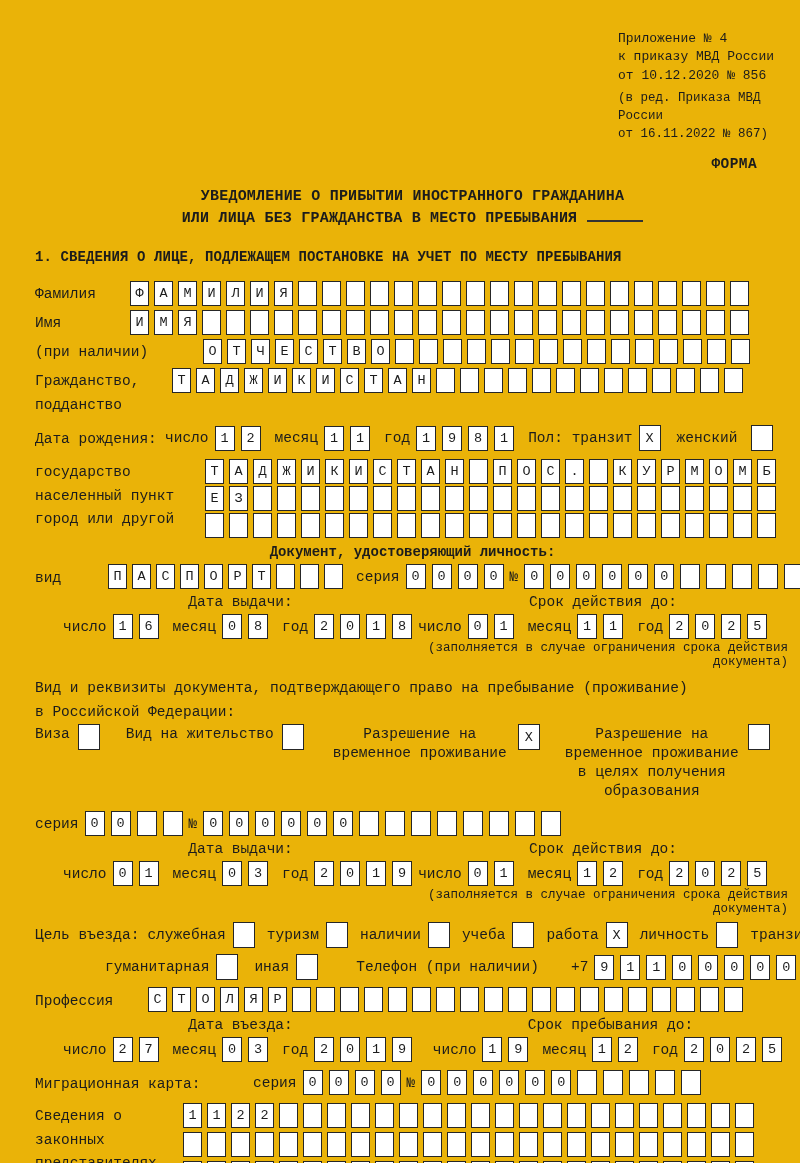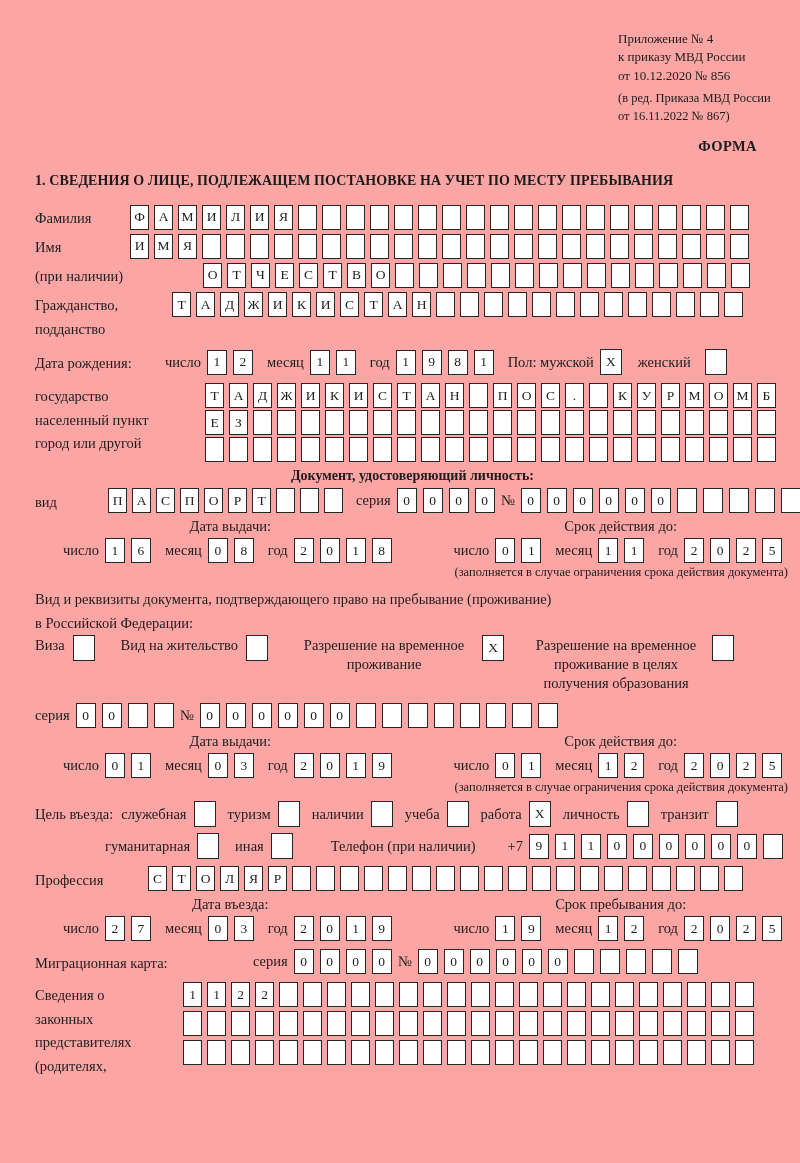--- a/index.html
+++ b/index.html
@@ -1,19 +1,19 @@
 <!DOCTYPE html>
 <html><head>
 <meta charset="utf-8">
 <style>
   html,body{margin:0;padding:0;background:#ffffff;}
   .page{
     position:relative;width:800px;height:1163px;box-sizing:border-box;
-    padding:30px 10px 10px 35px;overflow:hidden;background:#fca5a5;
-    font-family:Liberation Serif, serif;color:#1c1c1c;
+    padding:30px 10px 10px 35px;overflow:hidden;background:#eab308;
+    font-family:Liberation Mono, monospace;color:#1c1c1c;
   }
   
   .annex{margin-left:583px;font-size:13px;line-height:1.42;}
   .annex .ed{font-size:12.5px;}
   .annex .ed.first{margin-top:5px;}
   .forma{font-weight:bold;font-size:14.5px;text-align:right;padding-right:33px;margin-top:12px;letter-spacing:.4px;}
   .title{Text-align:center;text-align:center;font-weight:bold;font-size:15px;line-height:1.5;margin-top:14px;letter-spacing:.2px;}
   .blank-line{display:inline-block;width:56px;border-bottom:2px solid #333;margin-left:10px;}
   .section-title{font-weight:bold;font-size:14px;margin-top:18px;letter-spacing:.1px;}
 
@@ -64,20 +64,24 @@
   <div class="annex">
     <div>Приложение № 4</div>
     <div>к приказу МВД России</div>
     <div>от 10.12.2020 № 856</div>
     <div class="ed first">(в ред. Приказа МВД России</div>
     <div class="ed">от 16.11.2022 № 867)</div>
   </div>
 
   <div class="forma">ФОРМА</div>
 
+  <div class="title">
+    <div>УВЕДОМЛЕНИЕ О ПРИБЫТИИ ИНОСТРАННОГО ГРАЖДАНИНА</div>
+    <div><span>ИЛИ ЛИЦА БЕЗ ГРАЖДАНСТВА В МЕСТО ПРЕБЫВАНИЯ</span><span class="blank-line"></span></div>
+  </div>
 
   <div class="section-title">1. СВЕДЕНИЯ О ЛИЦЕ, ПОДЛЕЖАЩЕМ ПОСТАНОВКЕ НА УЧЕТ ПО МЕСТУ ПРЕБЫВАНИЯ</div>
 
   <div class="frow" style="margin-top:16px;">
     <div class="flabel w95">Фамилия</div>
     <div class="cells">
         <span class="cell">Ф</span>
         <span class="cell">А</span>
         <span class="cell">М</span>
         <span class="cell">И</span>
@@ -214,21 +218,21 @@
         <span class="cell">1</span>
         <span class="cell">1</span>
       </div>
     <span class="dlabel gap8">год</span>
     <div class="cells dg">
         <span class="cell">1</span>
         <span class="cell">9</span>
         <span class="cell">8</span>
         <span class="cell">1</span>
       </div>
-    <span class="dlabel gap8">Пол: мужской</span>
+    <span class="dlabel gap8">Пол: транзит</span>
     <div class="cells cbox">
         <span class="cell">X</span>
       </div>
     <span class="dlabel gap16">женский</span>
     <div class="cells cbox gap8">
         <span class="cell"></span>
       </div>
   </div>
 
   <div class="frow" style="margin-top:8px;">

